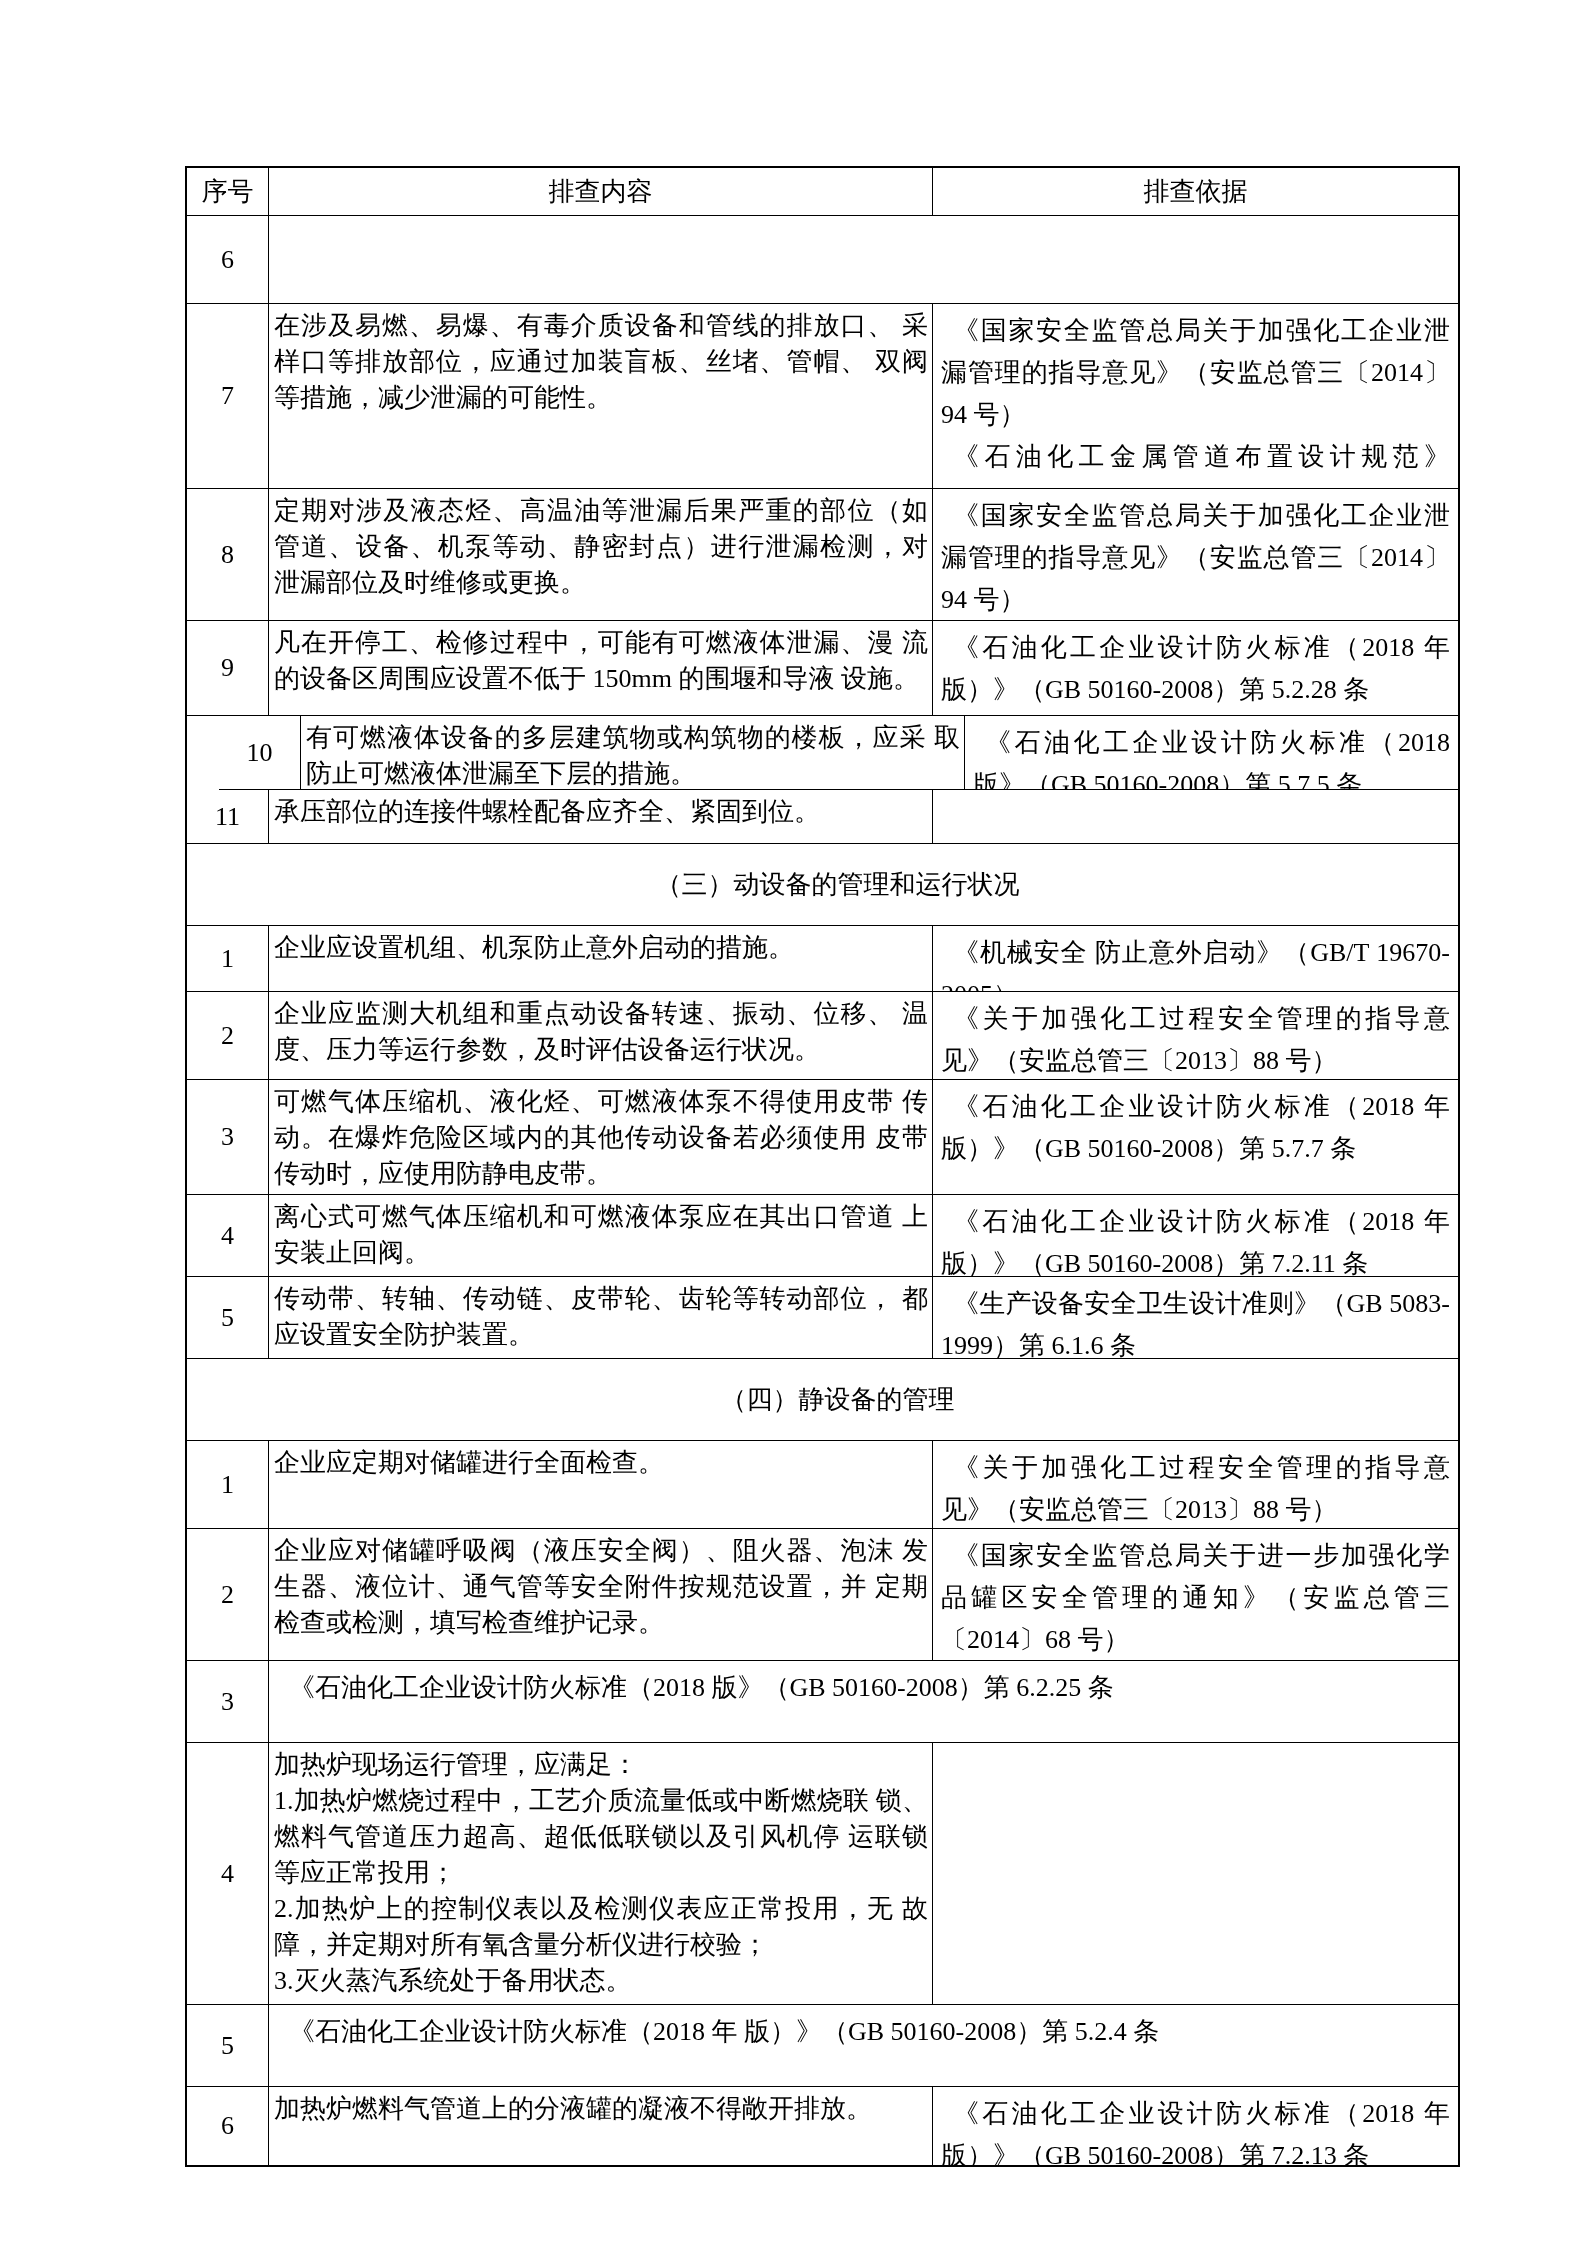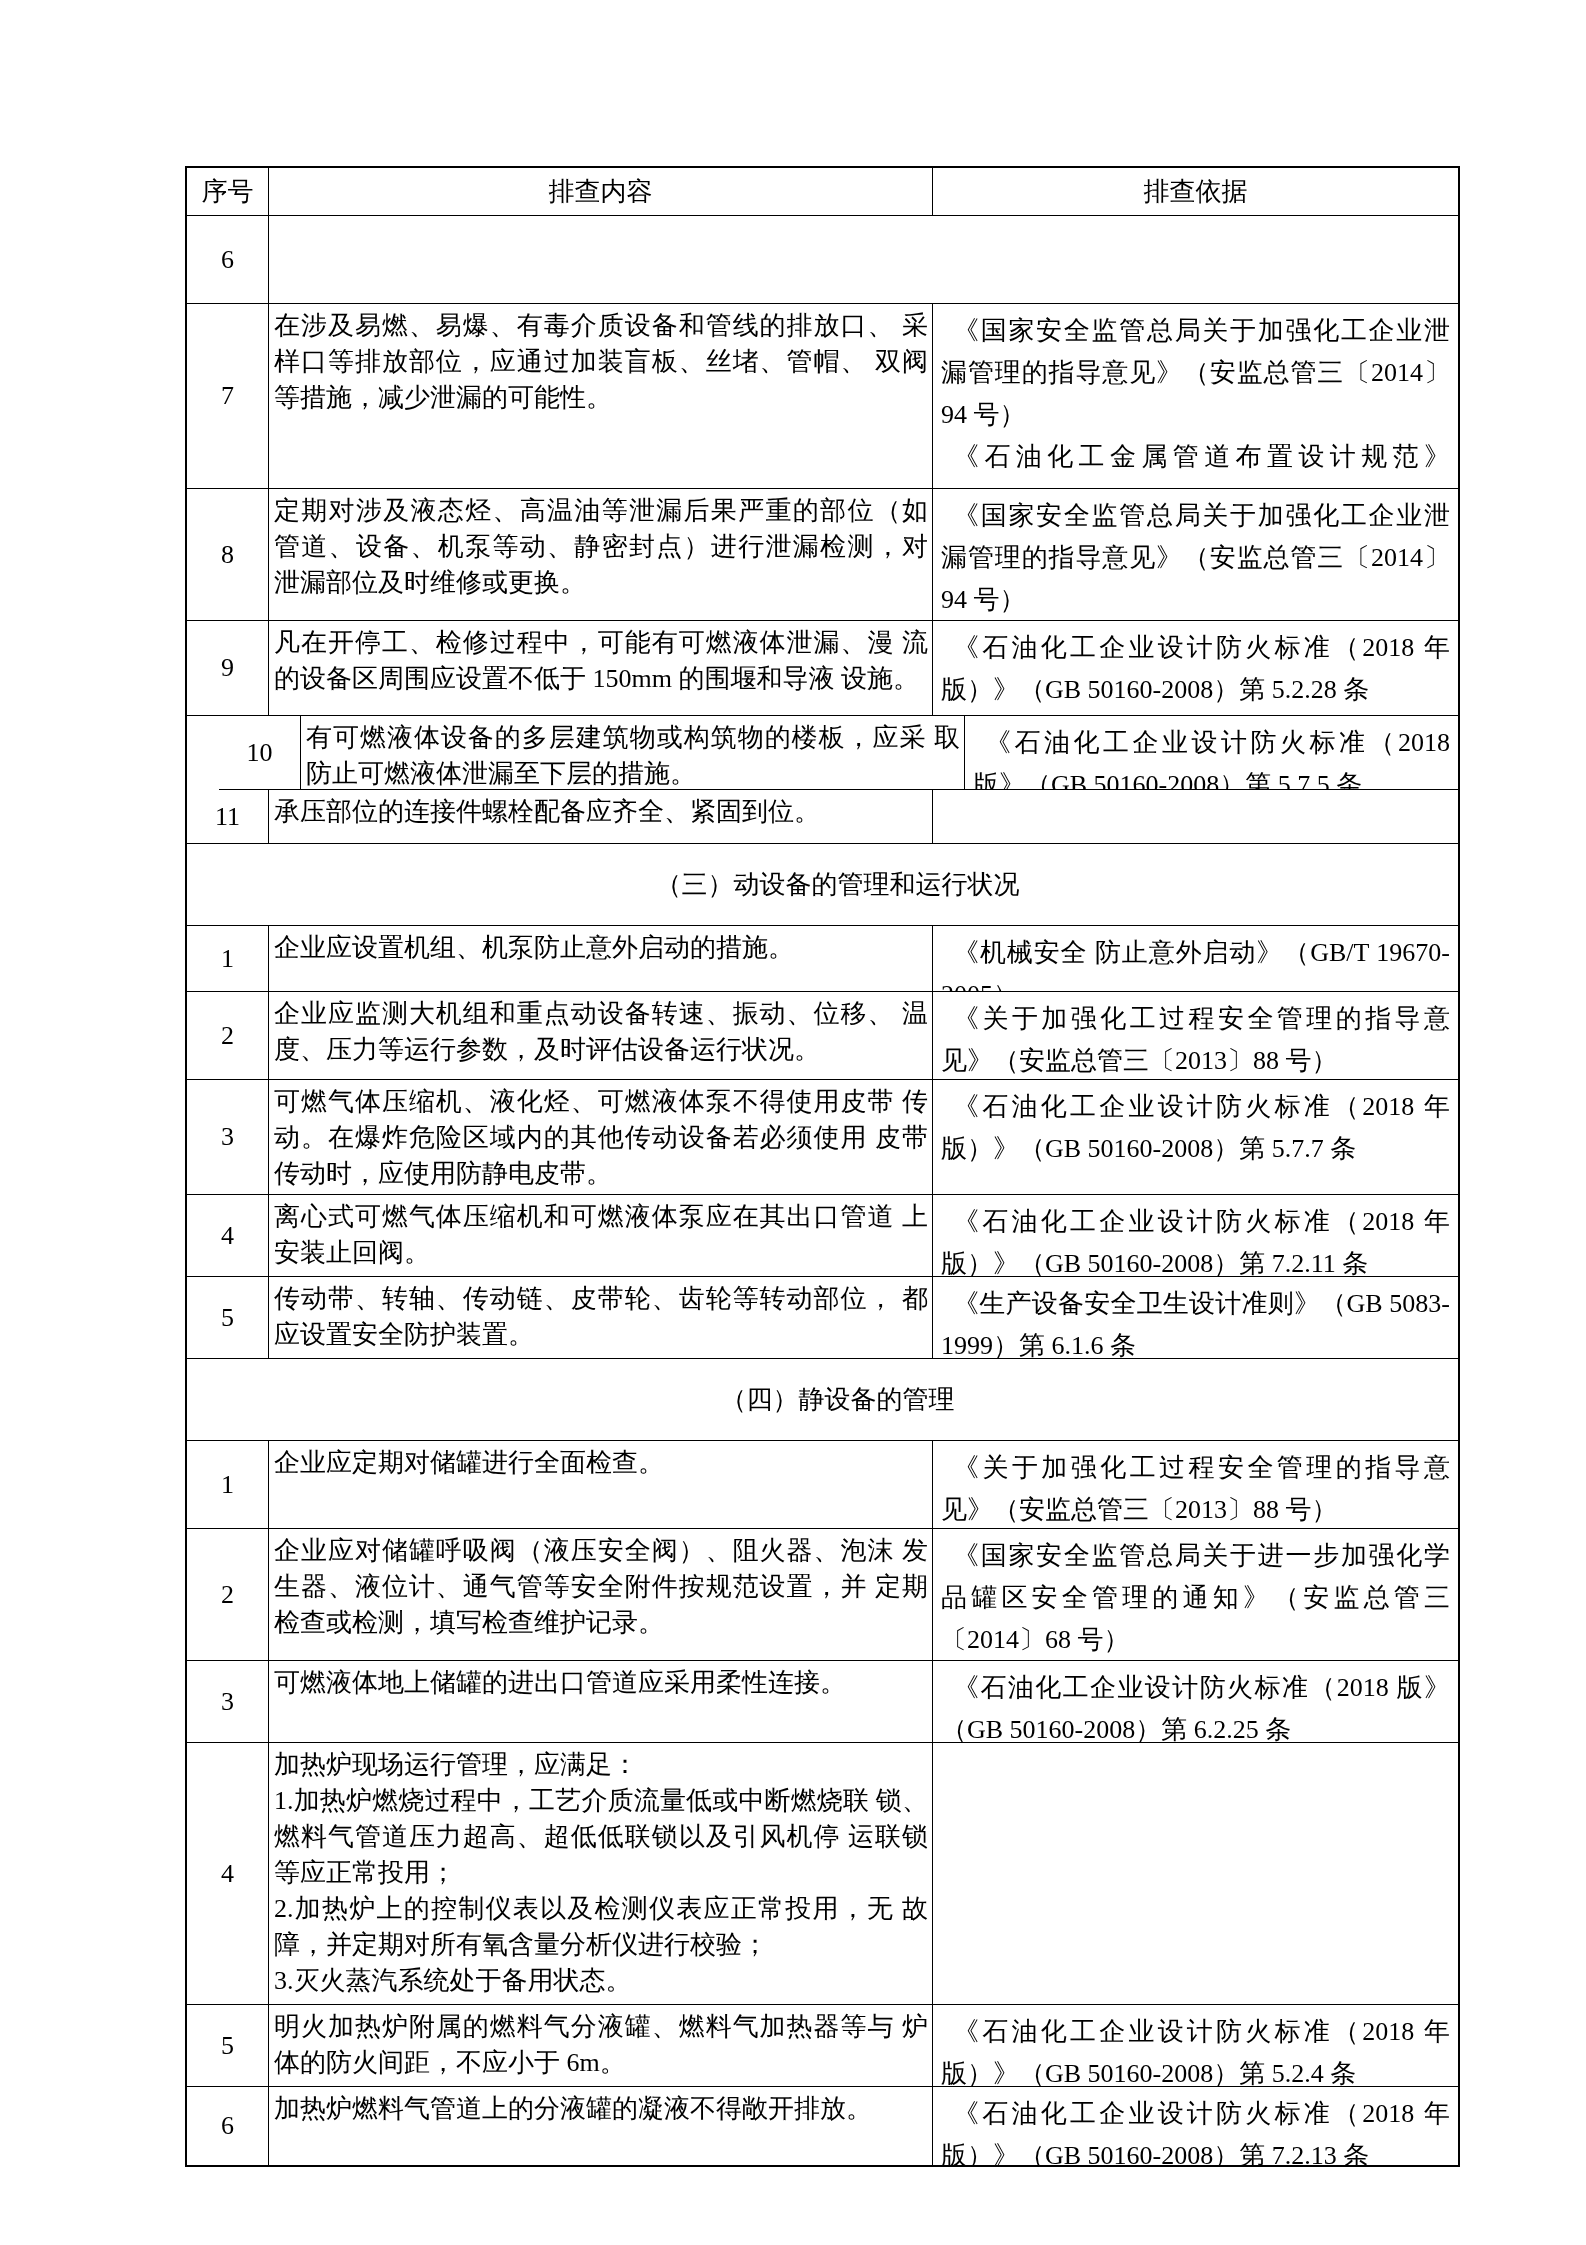--- a/index.html
+++ b/index.html
@@ -204,42 +204,36 @@
         <div class="cell cell-num">2</div>
         <div class="cell cell-content">
           <p>企业应对储罐呼吸阀（液压安全阀）、阻火器、泡沫 发生器、液位计、通气管等安全附件按规范设置，并 定期检查或检测，填写检查维护记录。</p>
         </div>
         <div class="cell cell-basis">
           <p>《国家安全监管总局关于进一步加强化学 品罐区安全管理的通知》（安监总管三 〔2014〕68 号）</p>
         </div>
       </div>
       <div class="row" style="height: 82px;">
         <div class="cell cell-num">3</div>
-        <div class="cell cell-content">
-          <p>可燃液体地上储罐的进出口管道应采用柔性连接。</p>
-        </div>
         <div class="cell cell-basis">
           <p>《石油化工企业设计防火标准（2018 版》（GB 50160-2008）第 6.2.25 条</p>
         </div>
       </div>
       <div class="row" style="height: 262px;">
         <div class="cell cell-num">4</div>
         <div class="cell cell-content">
           <p>加热炉现场运行管理，应满足：</p>
           <p>1.加热炉燃烧过程中，工艺介质流量低或中断燃烧联 锁、燃料气管道压力超高、超低低联锁以及引风机停 运联锁等应正常投用；</p>
           <p>2.加热炉上的控制仪表以及检测仪表应正常投用，无 故障，并定期对所有氧含量分析仪进行校验；</p>
           <p>3.灭火蒸汽系统处于备用状态。</p>
         </div>
         <div class="cell cell-basis"></div>
       </div>
       <div class="row" style="height: 82px;">
         <div class="cell cell-num">5</div>
-        <div class="cell cell-content">
-          <p>明火加热炉附属的燃料气分液罐、燃料气加热器等与 炉体的防火间距，不应小于 6m。</p>
-        </div>
         <div class="cell cell-basis">
           <p>《石油化工企业设计防火标准（2018 年 版）》（GB 50160-2008）第 5.2.4 条</p>
         </div>
       </div>
       <div class="row" style="height: 78px;">
         <div class="cell cell-num">6</div>
         <div class="cell cell-content">
           <p>加热炉燃料气管道上的分液罐的凝液不得敞开排放。</p>
         </div>
         <div class="cell cell-basis">

